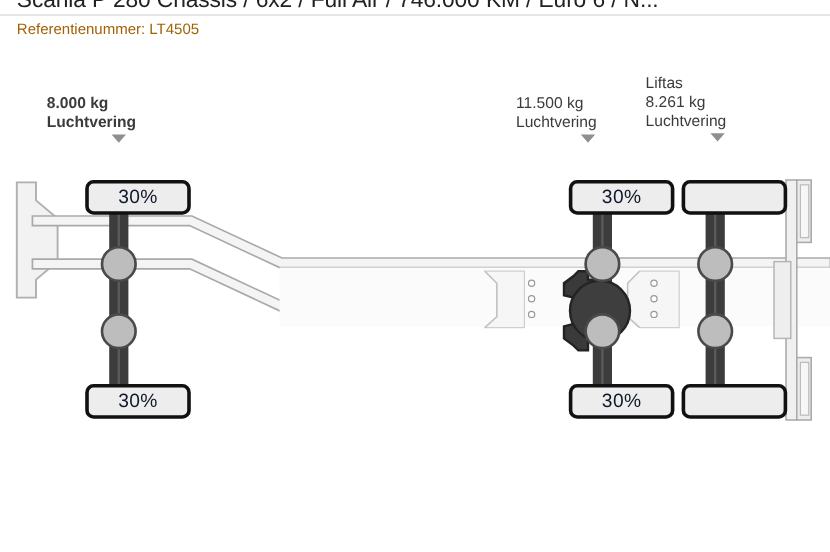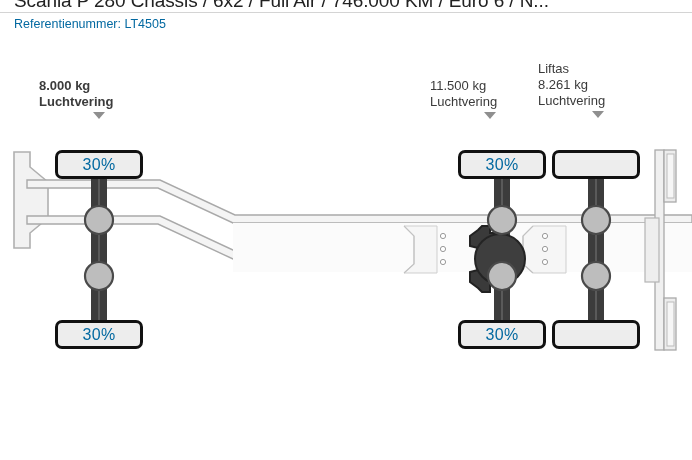--- a/index.html
+++ b/index.html
@@ -42,21 +42,21 @@
     left: 0; top: 12px;
     width: 692px;
     height: 1px;
     background: #d4d4d4;
   }
   #reference-number {
     position: absolute;
     left: 14px;
     top: 17px;
     font-size: 12.5px;
-    color: #0369a1;
+    color: #a16207;
     white-space: nowrap;
   }
 
   
   .axle-label {
     position: absolute;
     text-align: left;
     font-size: 13px;
     line-height: 16px;
     color: #3b3b3b;
@@ -89,22 +89,23 @@
   
   .tyre-plate {
     position: absolute;
     border: 3px solid #111111;
     border-radius: 7px;
     background: #ededed;
     display: flex;
     align-items: center;
     justify-content: center;
     font-size: 16px;
-    color: #0369a1;
+    color: #0f172a;
     letter-spacing: 0.3px;
+    margin-left: 16px;
   }
   .tyre-plate.wide { }
 
   
   #tyre-a1-top    { left: 55px;  top: 150px; width: 88px; height: 29px; }
   #tyre-a1-bottom { left: 55px;  top: 320px; width: 88px; height: 29px; }
   
   #tyre-a2-top    { left: 458px; top: 150px; width: 88px; height: 29px; }
   #tyre-a2-bottom { left: 458px; top: 320px; width: 88px; height: 29px; }
   

